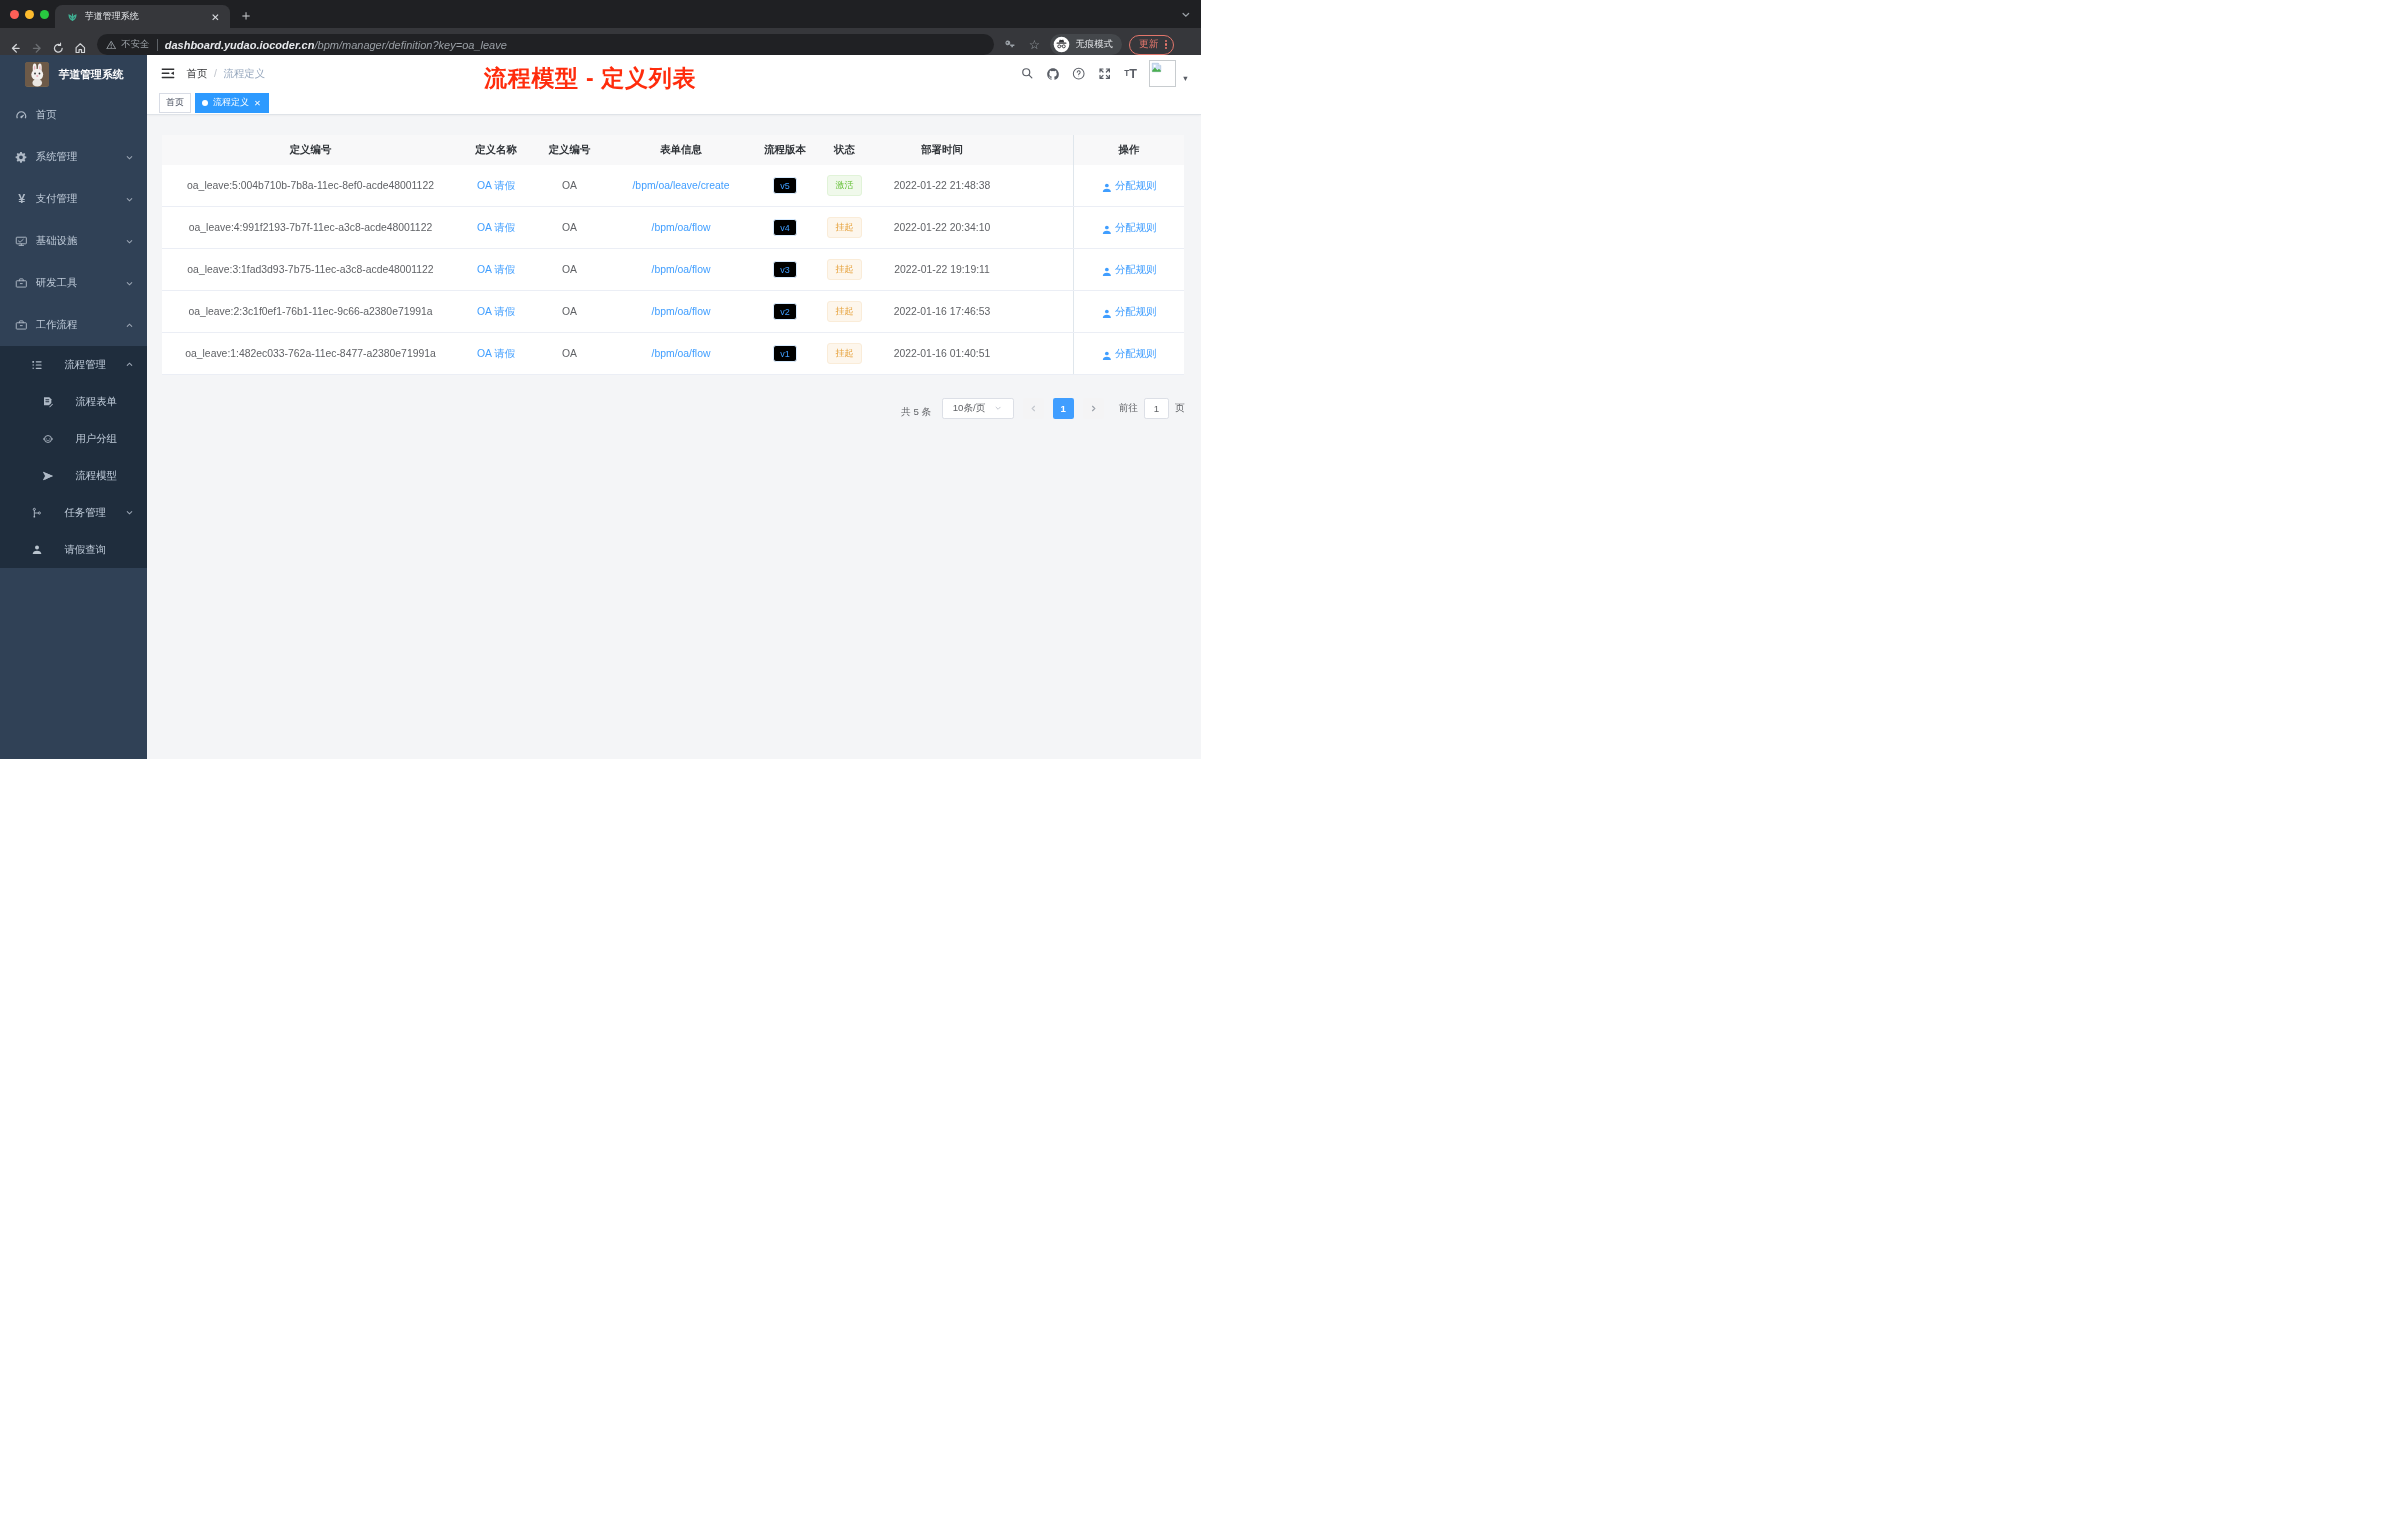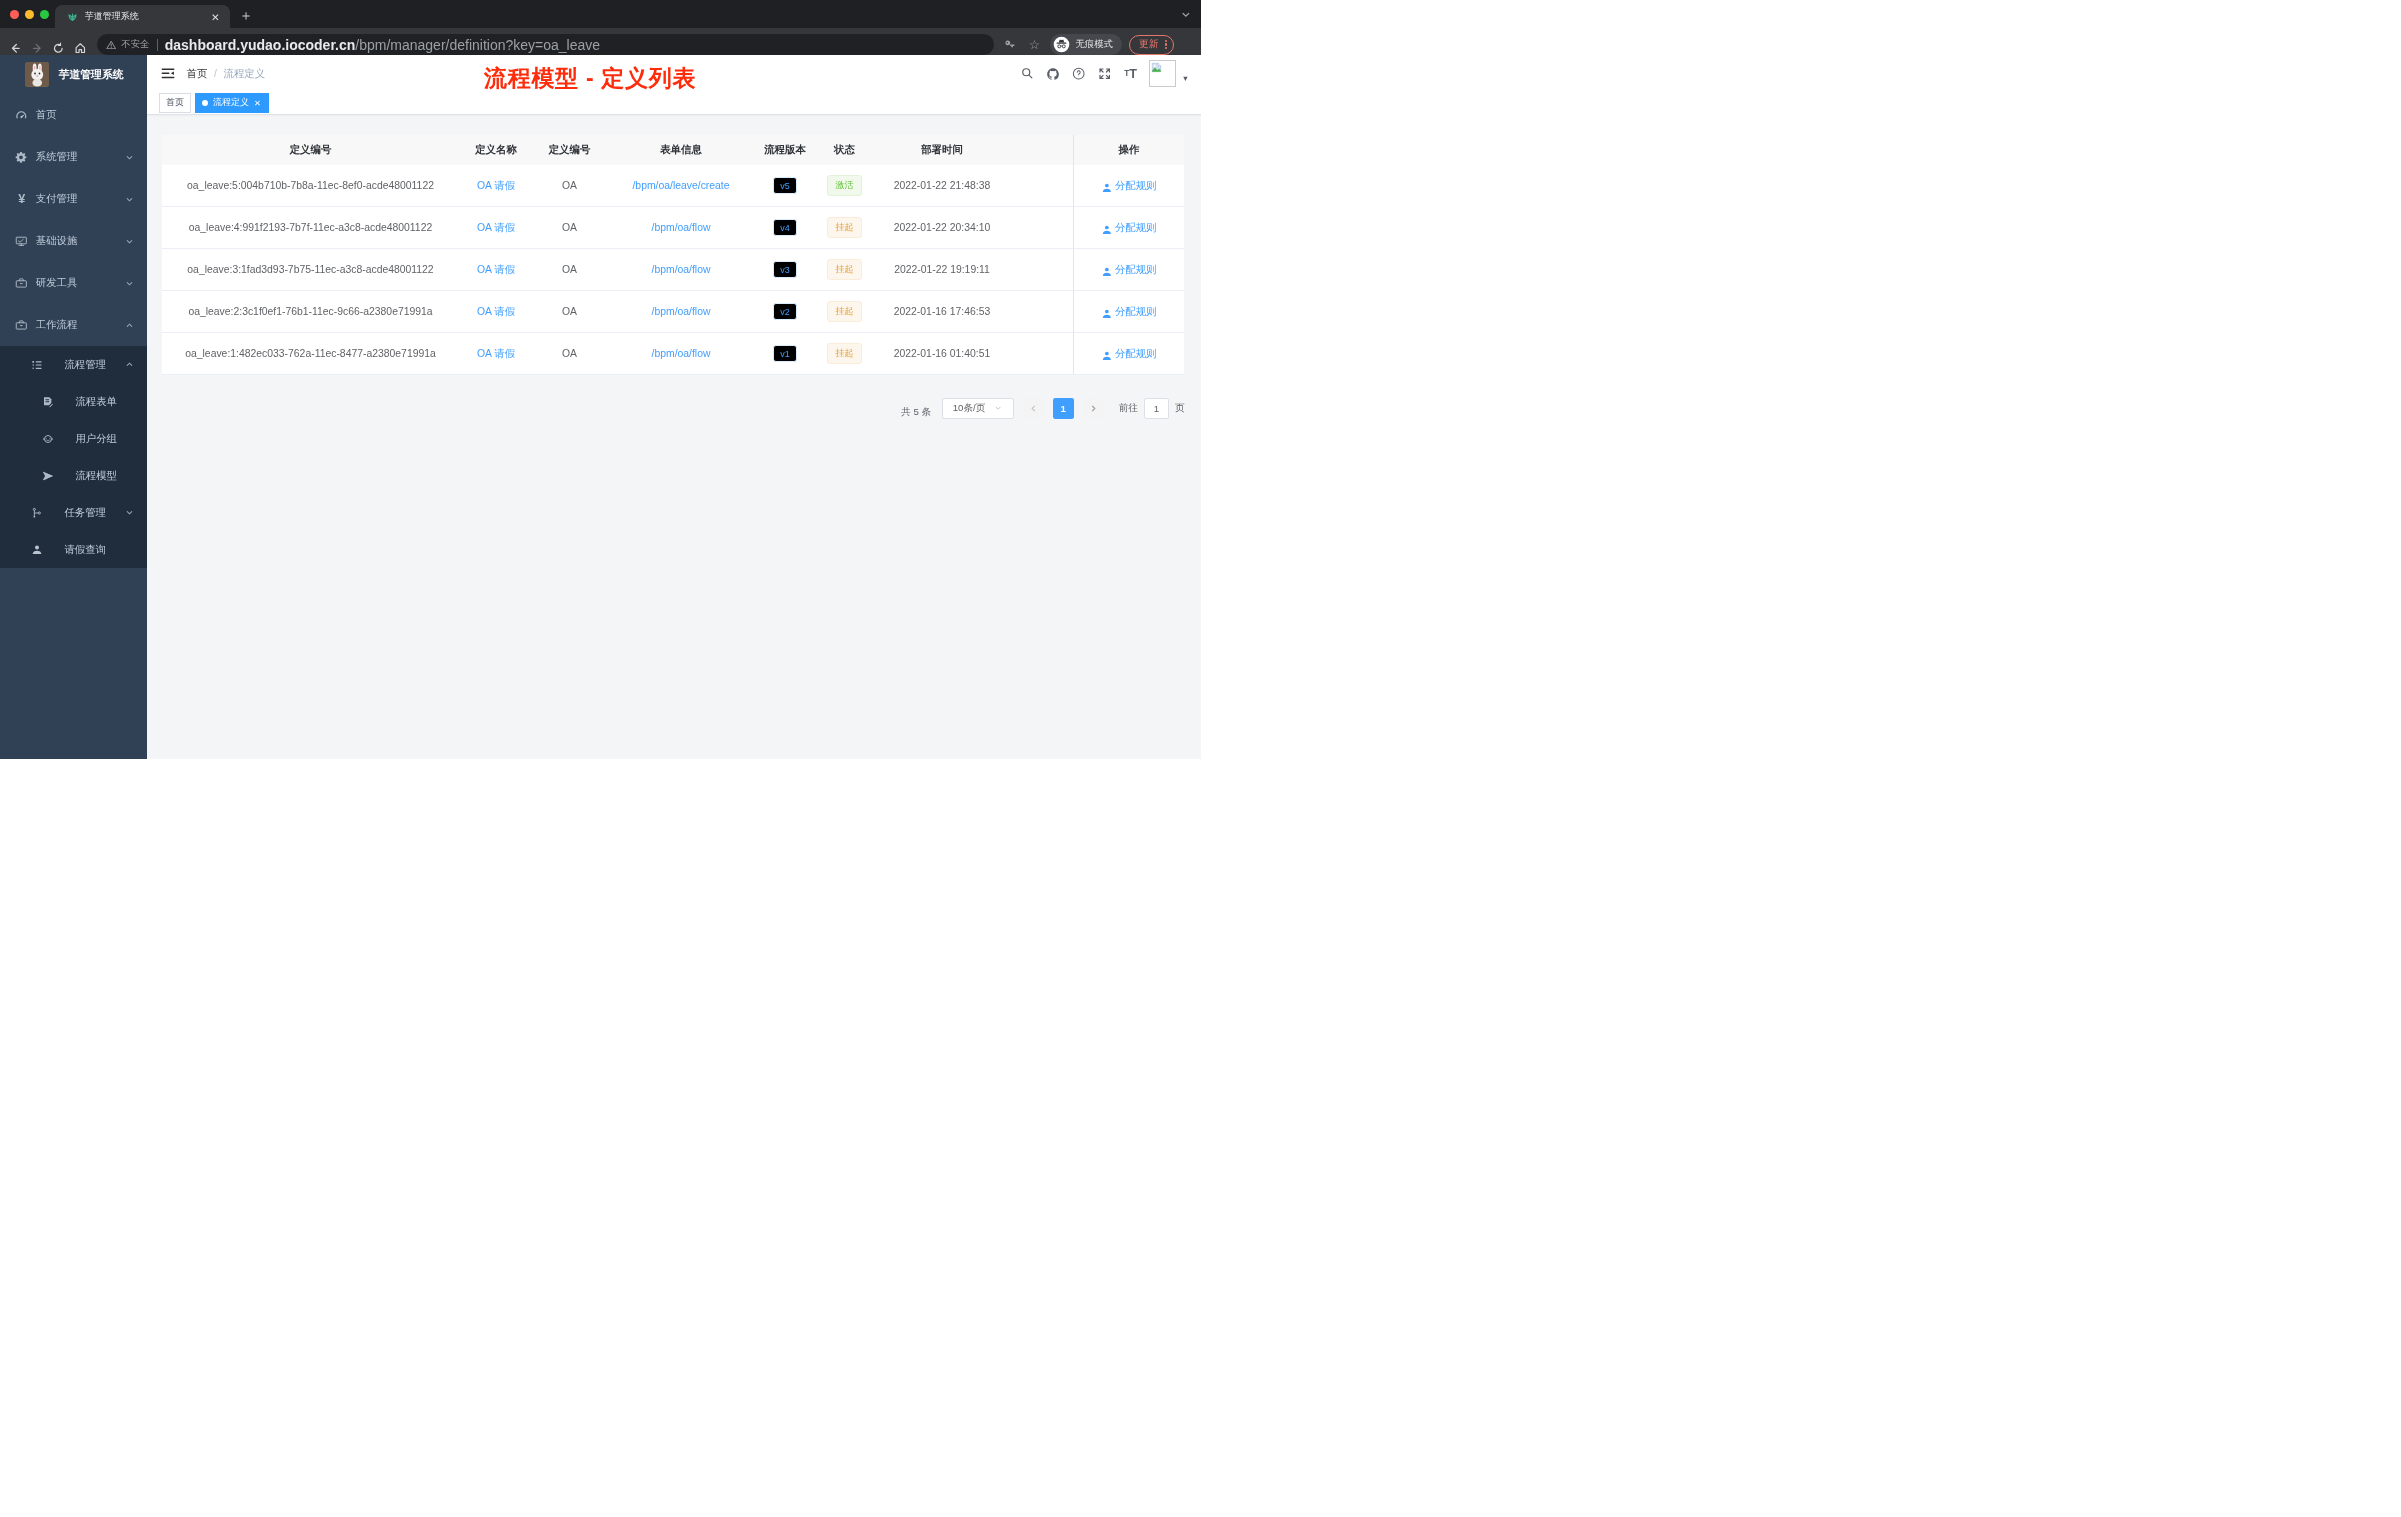--- a/index.html
+++ b/index.html
@@ -21,21 +21,21 @@
   .tab-close { color:#dadce0; font-size:10.4px; font-weight:700; padding:0 3px; cursor:default; }
   .newtab { position:absolute; left:239px; top:6.7px; color:#c7cacd; font-size:14px; font-weight:400; }
   .tabsearch { position:absolute; right:10.4px; top:9.7px; }
 
   .toolbar { position:absolute; left:0; top:28px; width:1201px; height:27px; background:#36373b; display:flex; align-items:flex-end; }
   .navbtn { margin-left:9px; }
   .addressbar { margin-left:10.4px; width:897px; height:21px; background:#202124; border-radius:10.4px;
                 display:flex; align-items:center; padding:0 9px; }
   .notsecure { color:#9aa0a6; font-size:9.3px; margin:0 7.4px 0 5.2px; }
   .addr-divider { width:0.7px; height:12px; background:#5f6368; margin-right:7.4px; }
-  .url { font-size:14px; color:#9aa0a6; white-space:nowrap; }
+  .url { font-size:11px; color:#9aa0a6; white-space:nowrap;font-style:italic; }
   .url .host { color:#e8eaed; font-weight:700; }
   .tool-right { display:flex; align-items:center; margin-left:9px; }
   .incog { display:flex; align-items:center; background:#44474b; border-radius:10.4px; height:21px; padding:1.5px 9px 1.5px 2.2px; margin-left:10.4px; }
   .incog-label { color:#e8eaed; font-size:9.3px; margin-left:6px; }
   .update-pill { display:flex; align-items:center; border:1.5px solid #e2766b; border-radius:10.4px; height:20px; padding:0 6px 0 9px; margin-left:7.4px; }
   .update-label { color:#ed7a6e; font-size:9.7px; }
   .vdots { display:inline-block; margin-left:6.7px; }
   .vdots i { display:block; width:2.2px; height:2.2px; border-radius:50%; background:#ed7a6e; margin:1.5px auto; }
 
   

